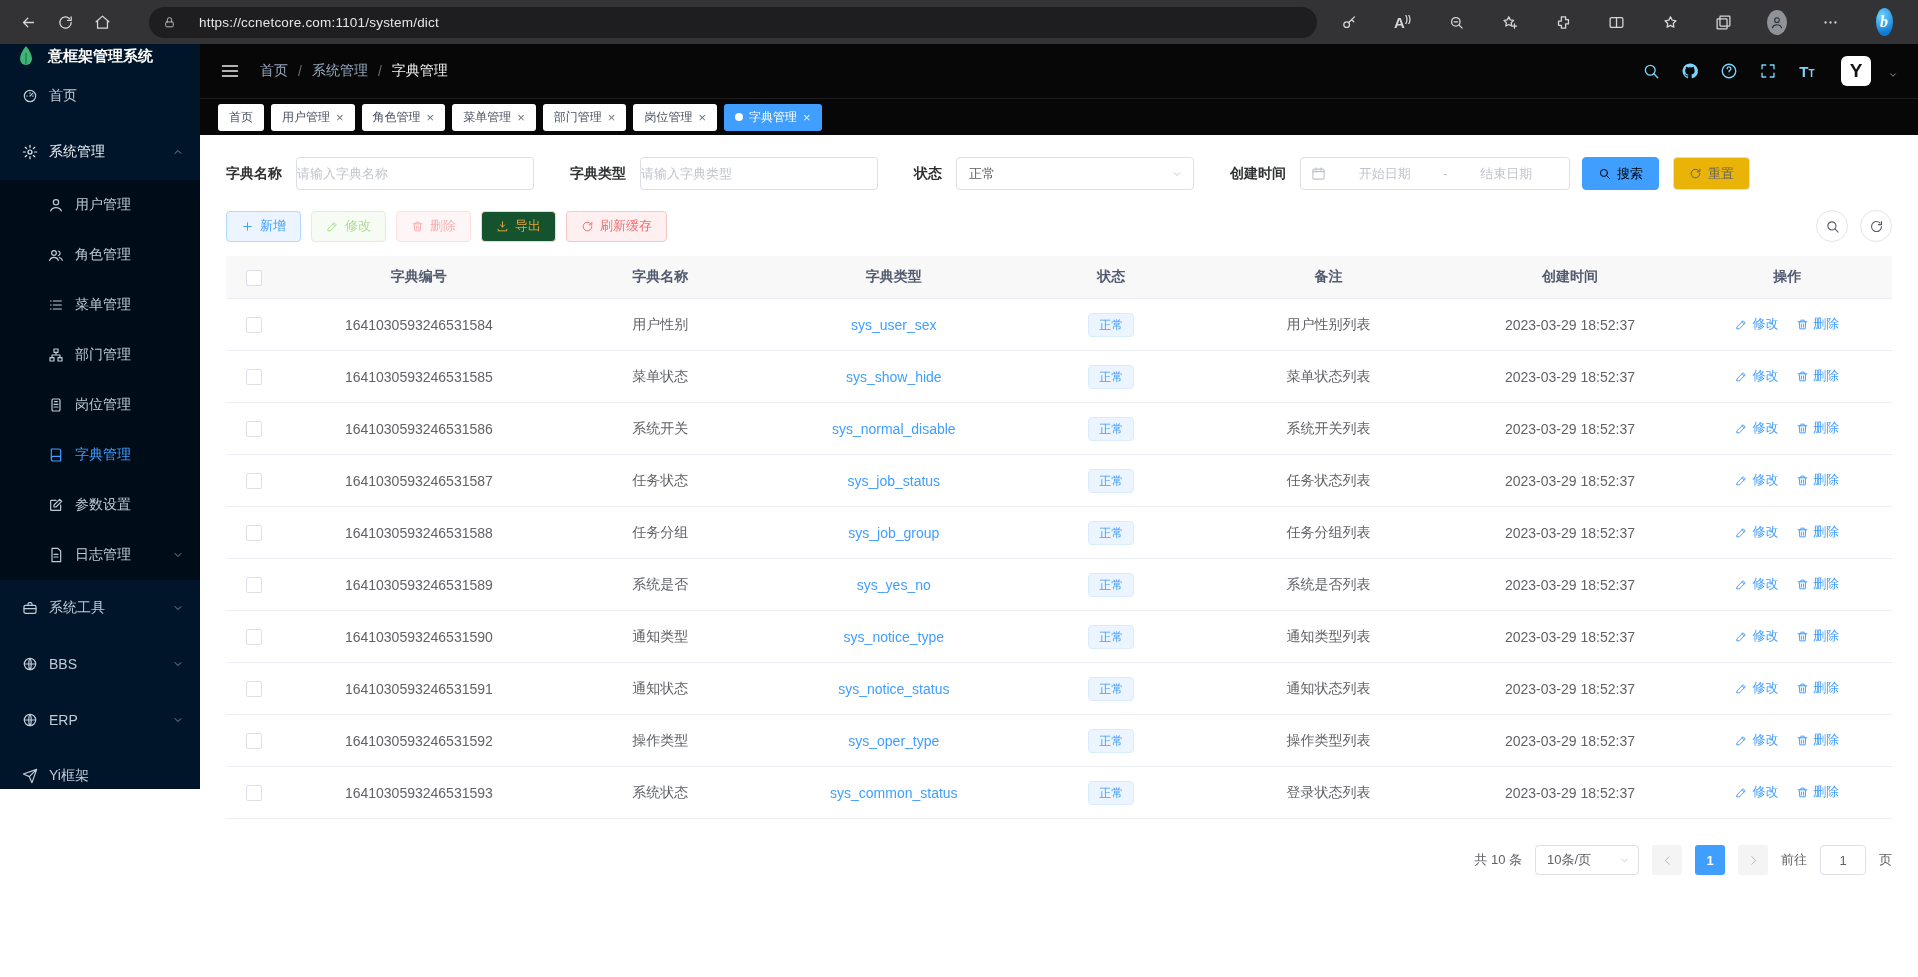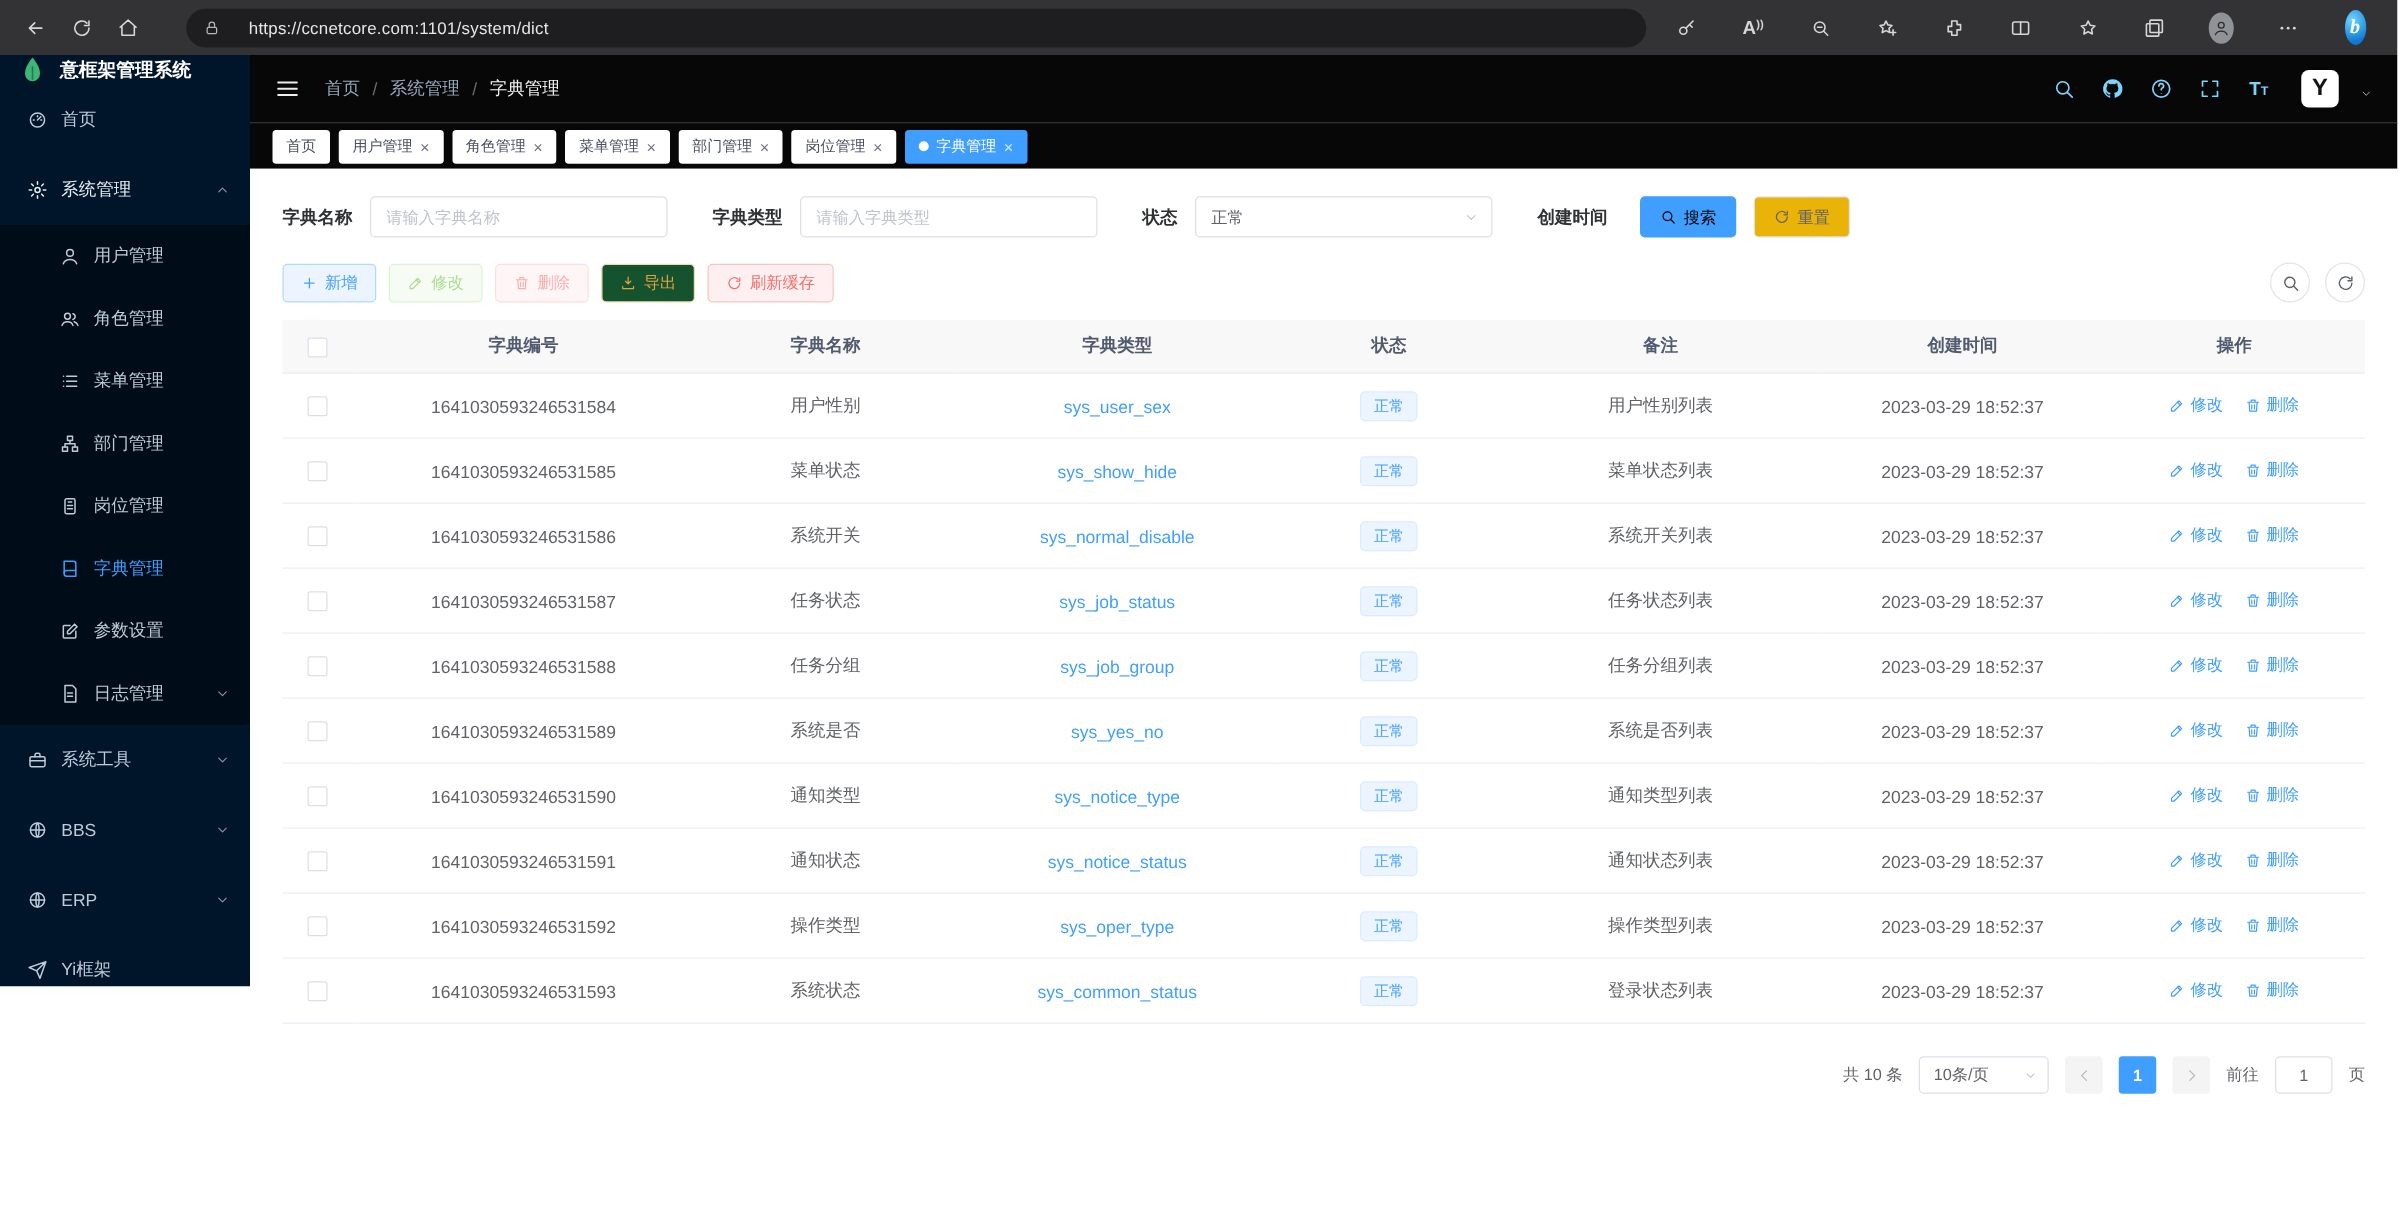--- a/index.html
+++ b/index.html
@@ -62,21 +62,21 @@
   .tab.active{background:#409eff;color:#fff}
   .tab.active .dot{display:block;width:8px;height:8px;border-radius:50%;background:#fff}
   .tab .close{font-size:13px;line-height:1;opacity:.8;cursor:pointer}
 
   
   .content{flex:1;background:#fff;padding:22px 26px 0;min-width:0}
 
   .search-row{display:flex;align-items:center;margin-bottom:20px;flex-wrap:nowrap}
   .sf{display:flex;align-items:center;margin-right:36px}
   .sf label{font-weight:bold;color:#2f3133;margin-right:14px;white-space:nowrap}
-  .inp{width:238px;height:33px;border:1px solid #dcdfe6;border-radius:4px;padding:0 12px;font-size:13px;color:#606266;outline:none;background:#fff;box-sizing:border-box}
+  .inp{width:238px;height:33px;border:1px solid #dcdfe6;border-radius:4px;padding:0 0;font-size:13px;color:#606266;outline:none;background:#fff;box-sizing:border-box}
   .inp::placeholder{color:#bfc4cc}
   .select{width:238px;height:33px;border:1px solid #dcdfe6;border-radius:4px;display:flex;align-items:center;
           padding:0 10px 0 12px;font-size:13px;color:#606266;cursor:pointer;box-sizing:border-box;background:#fff}
   .select .chev{margin-left:auto;width:12px;height:12px;color:#c0c4cc}
   .daterange{width:270px;height:33px;border:1px solid #dcdfe6;border-radius:4px;display:flex;align-items:center;
              padding:0 10px;font-size:13px;color:#bfc4cc;gap:6px;box-sizing:border-box;cursor:pointer;background:#fff}
   .daterange .ic{width:15px;height:15px;color:#c0c4cc;flex-shrink:0}
   .dstart,.dend{flex:1;text-align:center;white-space:nowrap}
   .btn{height:33px;border-radius:4px;display:inline-flex;align-items:center;gap:6px;padding:0 15px;font-size:13px;cursor:pointer;border:1px solid transparent;background:#eab308;white-space:nowrap}
   .btn .ic{width:13px;height:13px}
@@ -527,20 +527,31 @@
             <span>正常</span>
             <span class="ic chev">
                 <svg viewBox="0 0 24 24" fill="none" stroke="currentColor" stroke-width="1.8" stroke-linecap="round" stroke-linejoin="round">
                   <path d="M6 9l6 6 6-6"></path>
                 </svg>
               </span>
           </div>
         </div>
         <div class="sf" style="margin-right:0">
           <label>创建时间</label>
+          <div class="daterange">
+            <span class="ic">
+                <svg viewBox="0 0 24 24" fill="none" stroke="currentColor" stroke-width="1.8" stroke-linecap="round" stroke-linejoin="round">
+                  <rect x="3" y="5" width="18" height="16" rx="2"></rect>
+                  <path d="M3 9h18M8 3v4M16 3v4"></path>
+                </svg>
+              </span>
+            <span class="dstart">开始日期</span>
+            <span>-</span>
+            <span class="dend">结束日期</span>
+          </div>
         </div>
         <button class="btn btn-primary">
           <span class="ic">
               <svg viewBox="0 0 24 24" fill="none" stroke="currentColor" stroke-width="1.8" stroke-linecap="round" stroke-linejoin="round">
                 <circle cx="11" cy="11" r="6.5"></circle>
                 <path d="M15.8 15.8L21 21"></path>
               </svg>
             </span>
           <span>搜索</span>
         </button>

